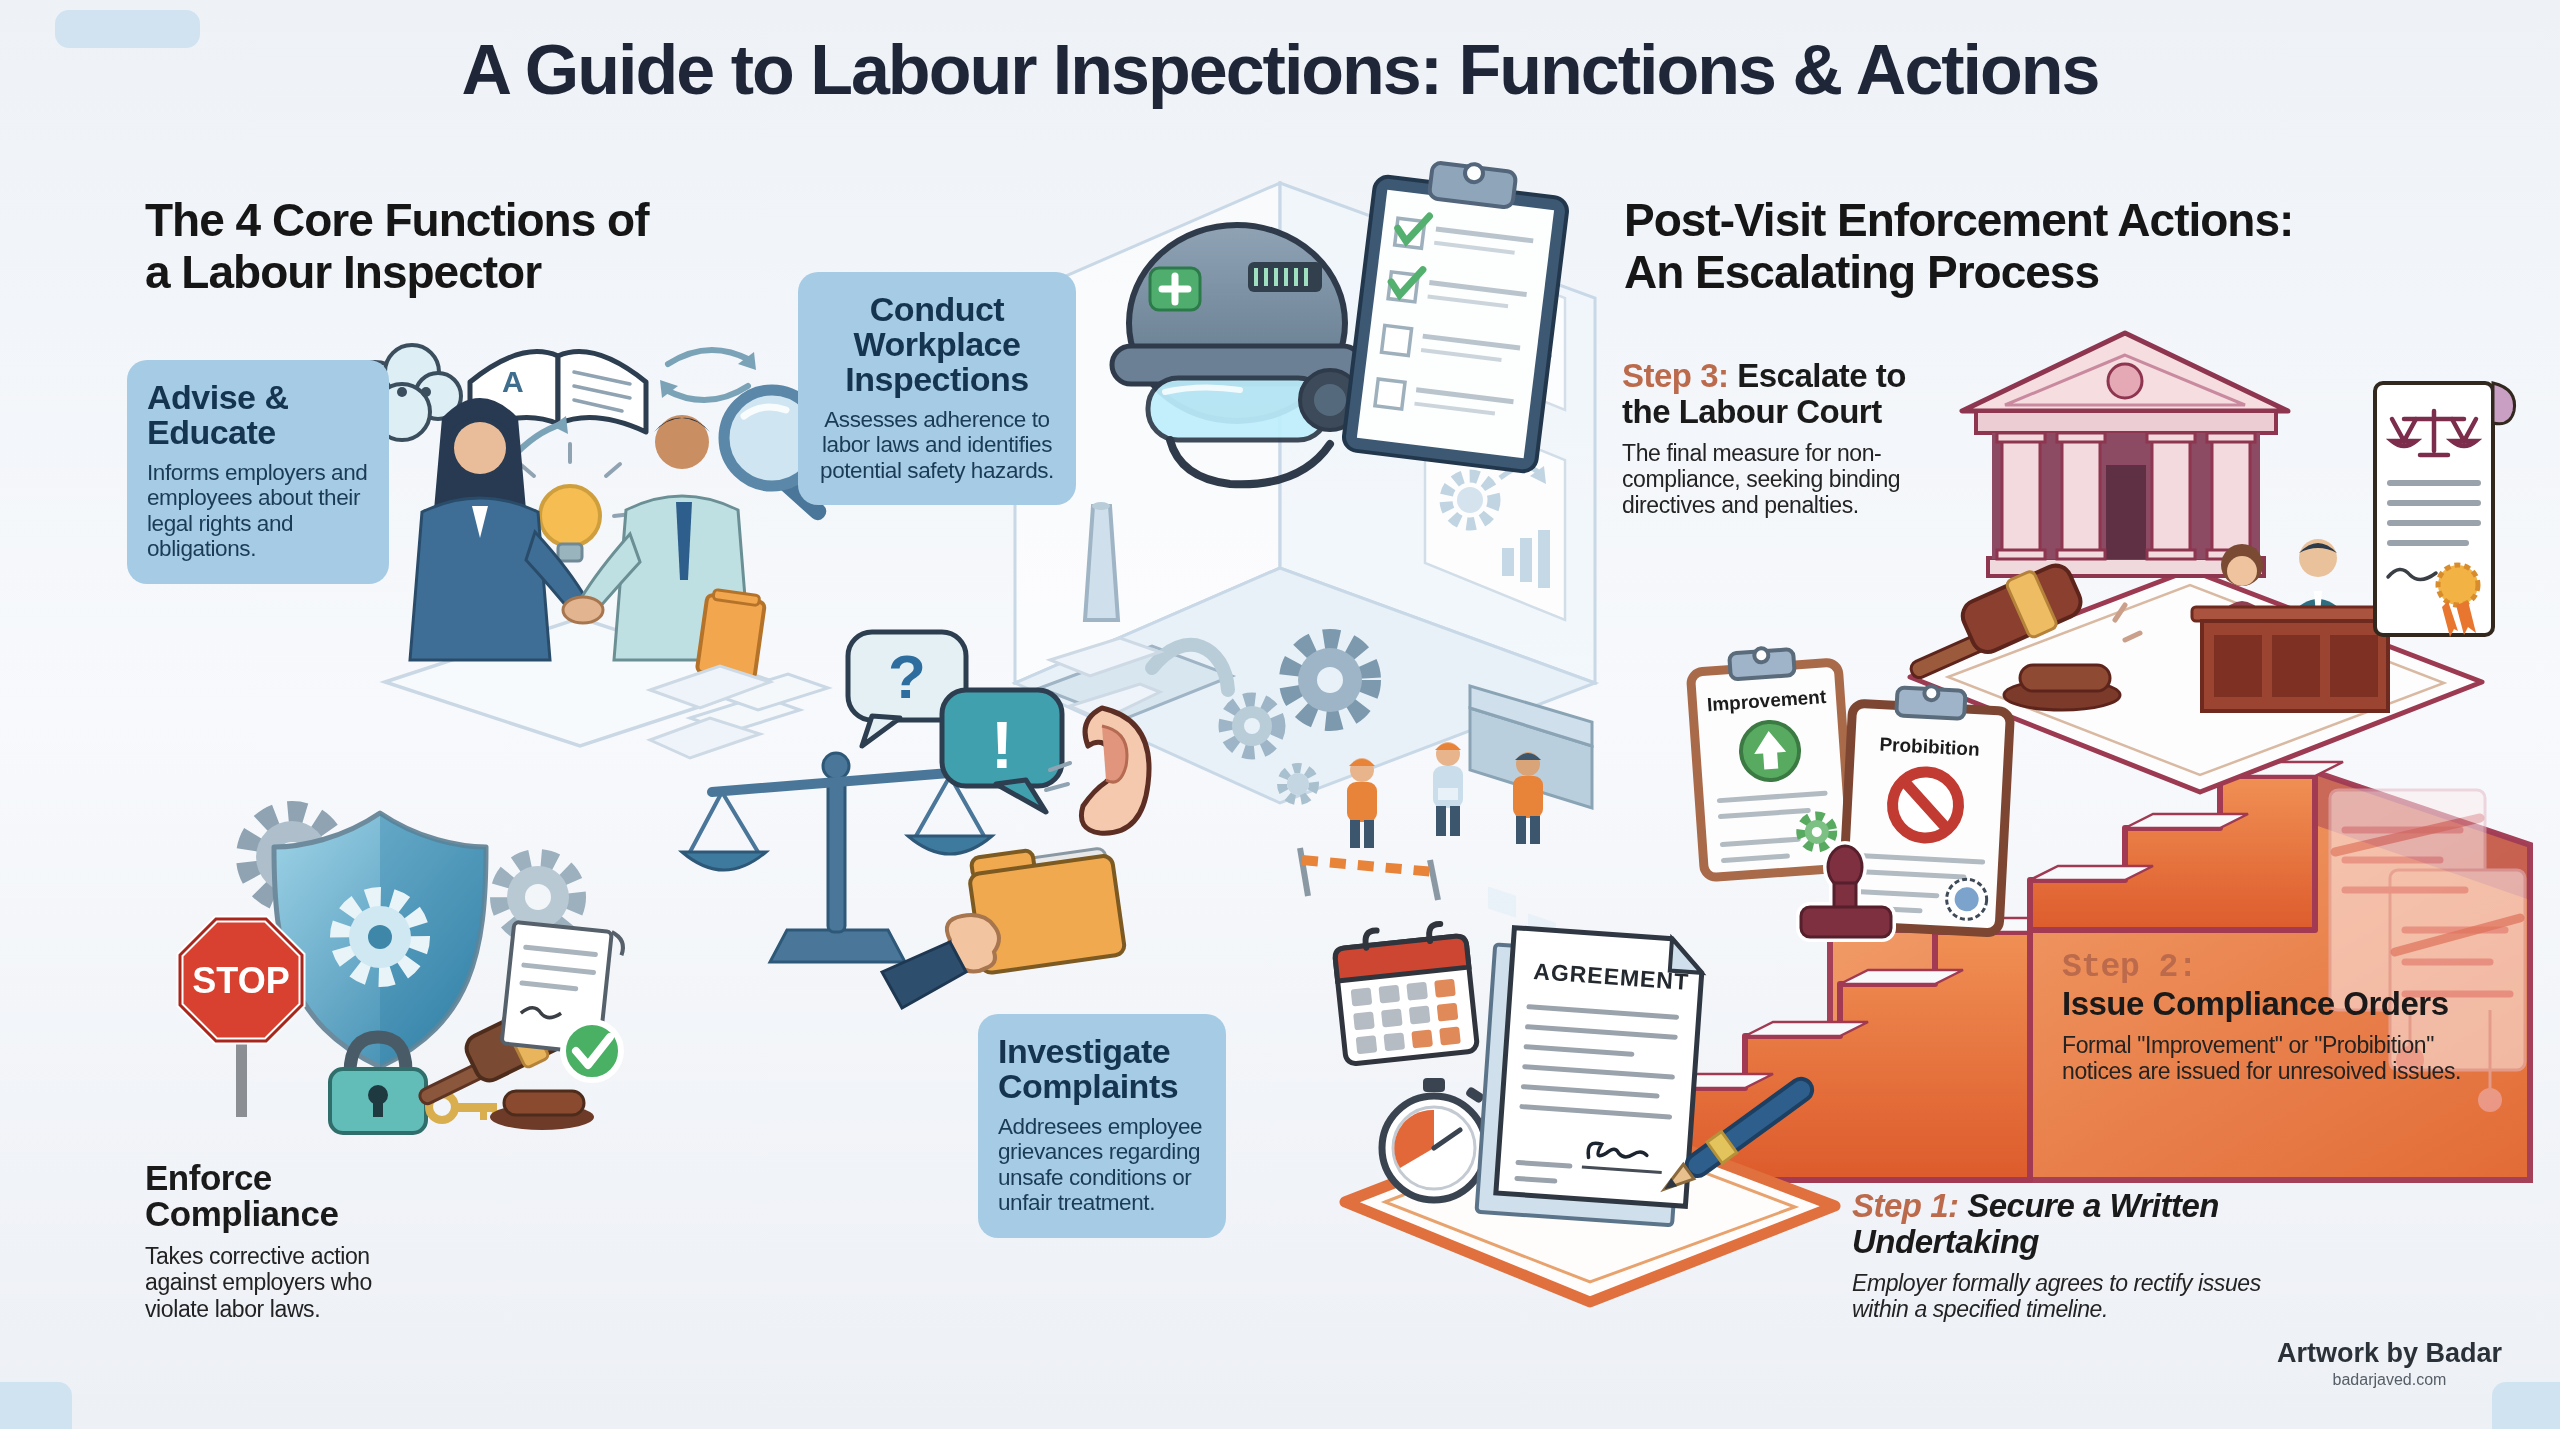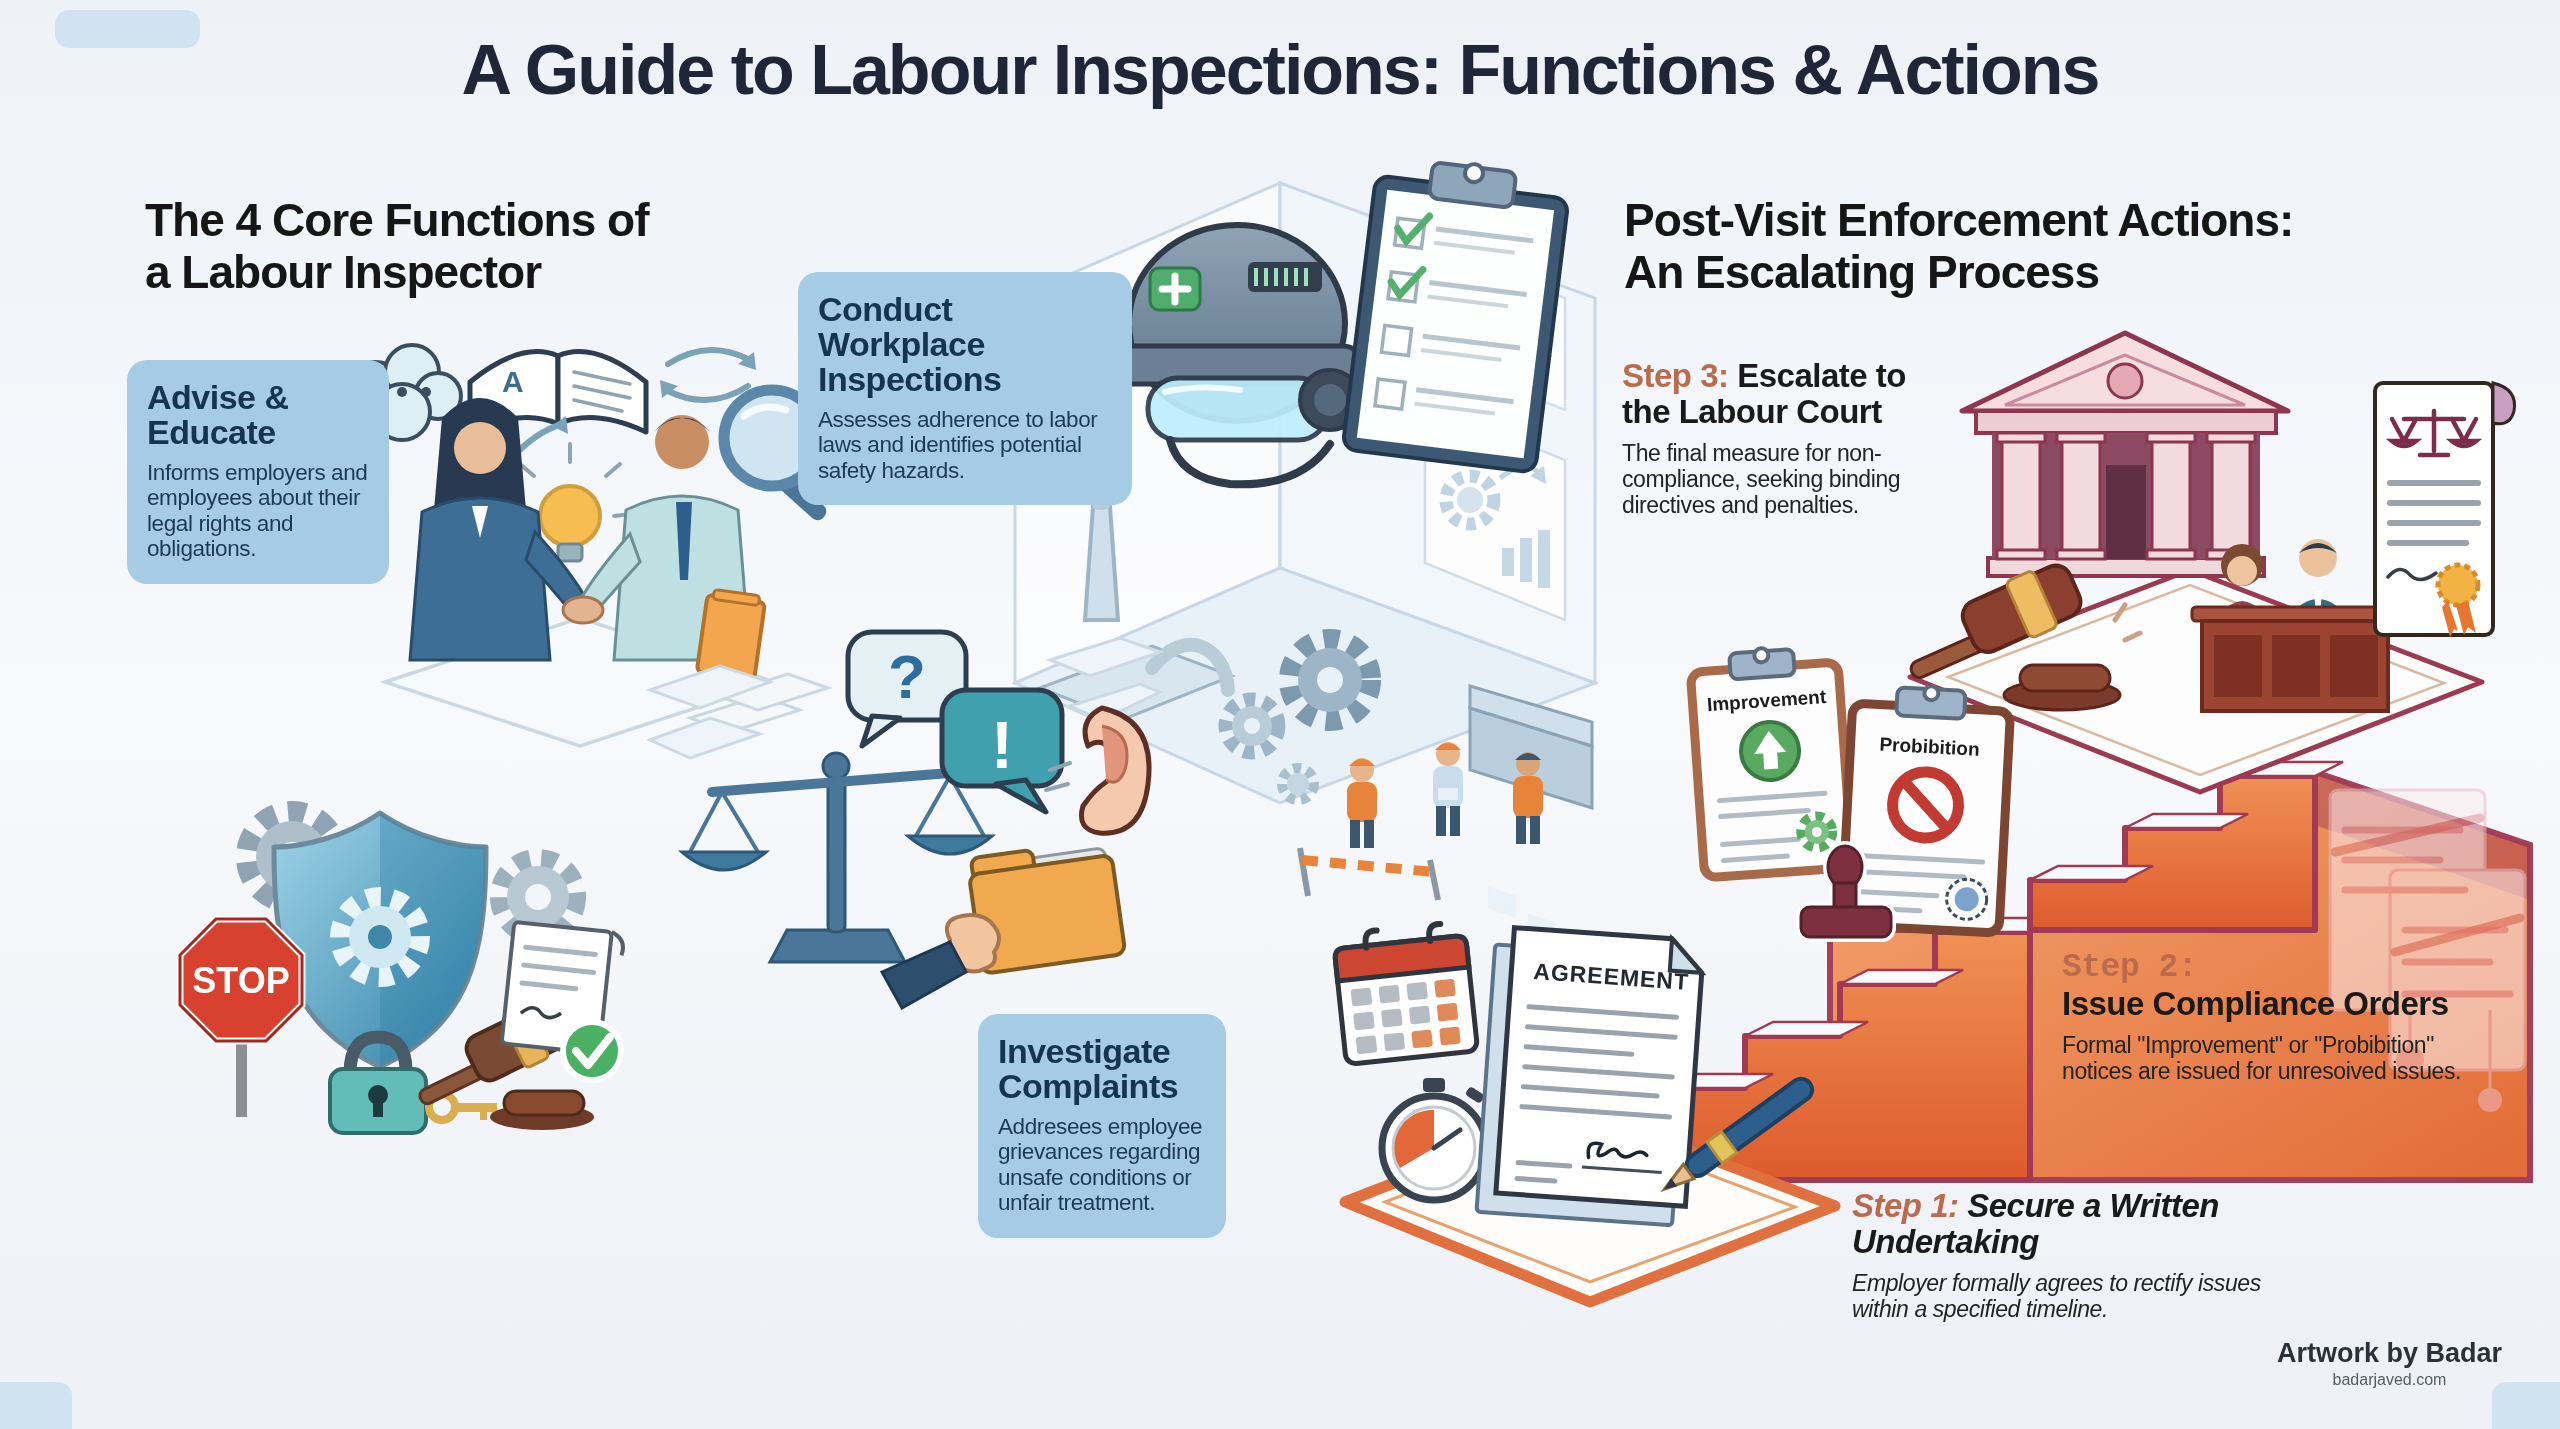--- a/index.html
+++ b/index.html
@@ -650,30 +650,34 @@
       <circle cx="452" cy="296" r="29" fill="#49b064" stroke="#ffffff" stroke-width="6"></circle>
       <path d="M436,296 L448,310 L470,282" fill="none" stroke="#ffffff" stroke-width="8" stroke-linecap="round" stroke-linejoin="round"></path>
     </g>
   </svg>
 
   <div class="func-box" style="left:127px;top:360px;width:262px;z-index:4;">
     <h3>Advise &amp; Educate</h3>
     <p>Informs employers and employees about their legal rights and obligations.</p>
   </div>
 
-  <div class="func-box" style="left:798px;top:272px;width:334px;z-index:4;">
+  <div class="func-box" style="left:798px;top:272px;width:278px;z-index:4;text-align:center;">
     <h3>Conduct Workplace Inspections</h3>
     <p>Assesses adherence to labor laws and identifies potential safety hazards.</p>
   </div>
 
   <div class="func-box" style="left:978px;top:1014px;width:248px;z-index:4;">
     <h3>Investigate Complaints</h3>
     <p>Addresees employee grievances regarding unsafe conditions or unfair treatment.</p>
   </div>
 
+  <div class="func-plain" style="left:145px;top:1160px;width:290px;z-index:4;">
+    <h3>Enforce Compliance</h3>
+    <p>Takes corrective action against employers who violate labor laws.</p>
+  </div>
 
   <div class="step" style="left:1622px;top:358px;width:310px;">
     <h3>
       <span class="lbl">Step 3:</span>
       <span>Escalate to the Labour Court</span>
     </h3>
     <p>The final measure for non-compliance, seeking binding directives and penalties.</p>
   </div>
 
   <div class="step lbl-block" style="left:2062px;top:950px;width:400px;">

